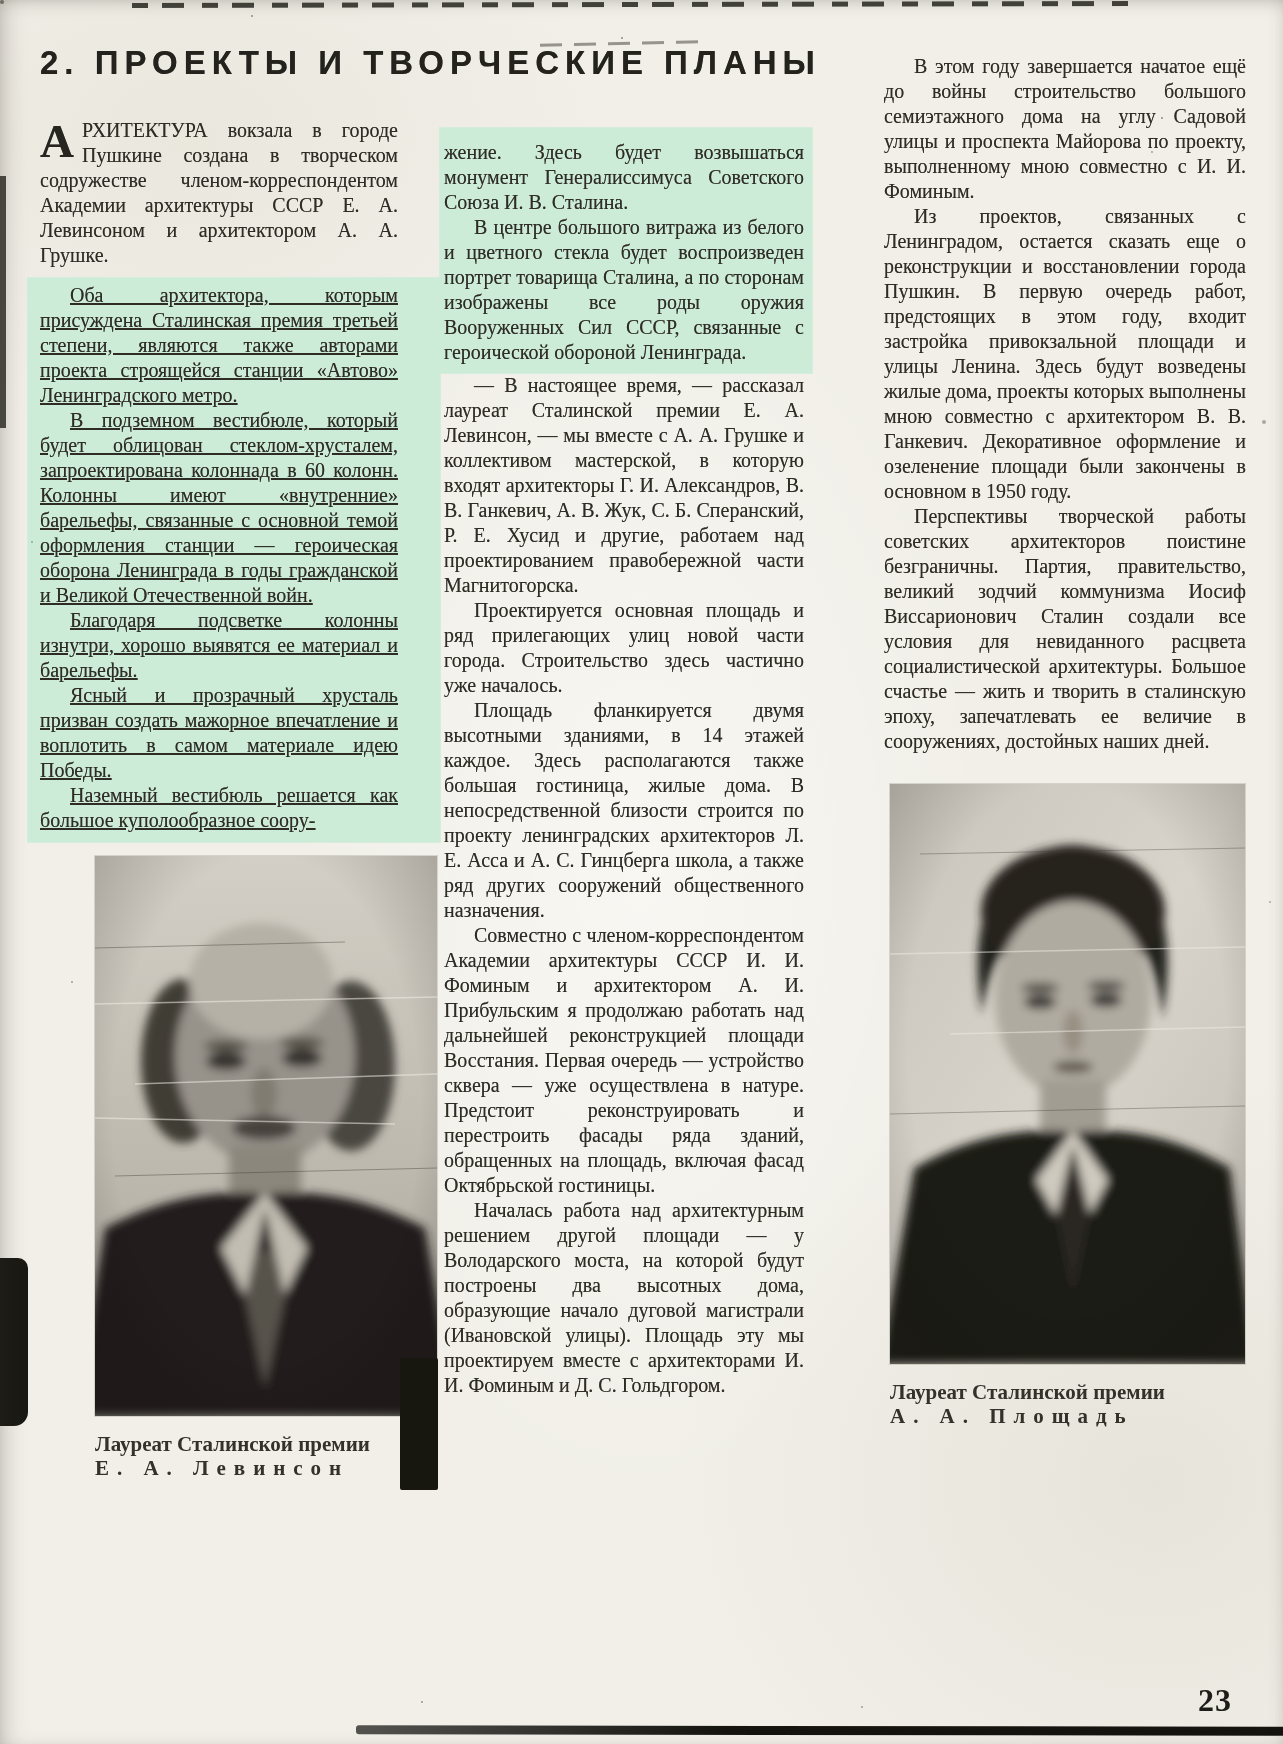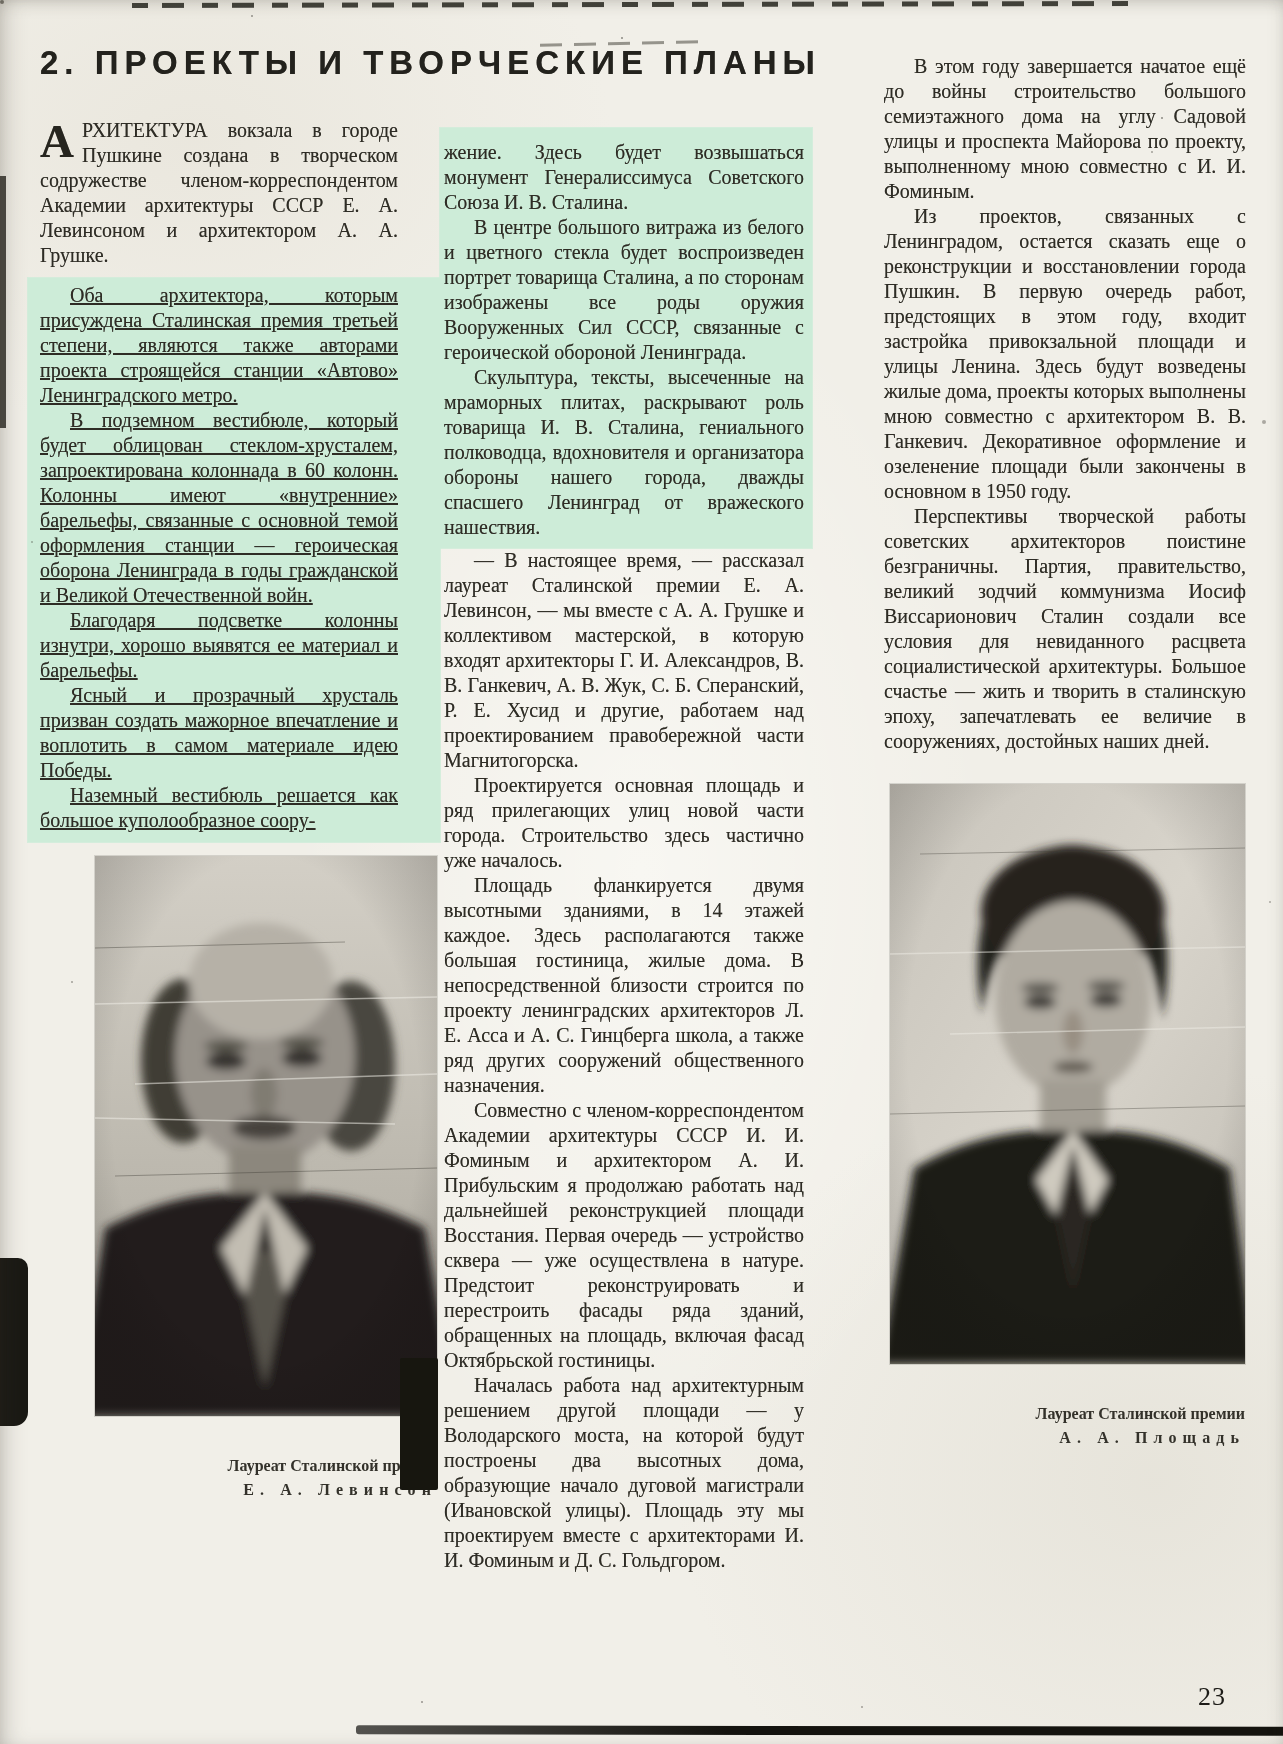--- a/index.html
+++ b/index.html
@@ -41,27 +41,27 @@
   .col2 .hl{margin:0 -8px 0 -4px;padding:12px 8px 8px 4px;}
   .dropcap{
     float:left;font-size:47px;line-height:40px;font-weight:700;
     padding:3px 8px 0 0;color:#26251f;
   }
   .photo-wrap{position:relative;}
   .photo{display:block;box-shadow:0 0 0 1px rgba(40,38,32,.15);}
   .col1 .photo-wrap{margin:14px 0 0 55px;width:342px;}
   .col3 .photo-wrap{margin:30px 0 0 6px;width:355px;}
   .caption{
-    margin-top:38px;text-align:right;font-size:16px;font-weight:700;
+    margin-top:16px;text-align:left;font-size:21px;font-weight:700;
     color:#33312a;line-height:24px;text-indent:0;
   }
   .caption .cap-name{letter-spacing:.38em;display:block;}
   .pageno{
     position:absolute;left:1198px;top:1682px;
-    font-size:26px;font-weight:400;color:#1d1c18;letter-spacing:1px;
+    font-size:32px;font-weight:700;color:#1d1c18;letter-spacing:1px;
   }
   
   .art{position:absolute;pointer-events:none;}
   .art-topline{
     left:132px;top:2px;width:1004px;height:5px;opacity:.85;
     background:repeating-linear-gradient(90deg,#26261f 0 16px,transparent 16px 30px,#26261f 30px 52px,transparent 52px 70px);
     transform:rotate(-.12deg);
   }
   .art-titledash{
     left:540px;top:42px;width:160px;height:3px;opacity:.5;
@@ -152,21 +152,20 @@
         <span>Лауреат Сталинской премии</span>
         <span class="cap-name">Е. А. Левинсон</span>
       </div>
     </div>
   </div>
 
   <div class="col col2">
     <div class="hl">
       <p class="noindent">жение. Здесь будет возвышаться монумент Генералиссимуса Советского Союза И. В. Сталина.</p>
       <p>В центре большого витража из белого и цветного стекла будет воспроизведен портрет товарища Сталина, а по сторонам изображены все роды оружия Вооруженных Сил СССР, связанные с героической обороной Ленинграда.</p>
-      <p>Скульптура, тексты, высеченные на мраморных плитах, раскрывают роль товарища И. В. Сталина, гениального полководца, вдохновителя и организатора обороны нашего города, дважды спасшего Ленинград от вражеского нашествия.</p>
     </div>
     <p>— В настоящее время, — рассказал лауреат Сталинской премии Е. А. Левинсон, — мы вместе с А. А. Грушке и коллективом мастерской, в которую входят архитекторы Г. И. Александров, В. В. Ганкевич, А. В. Жук, С. Б. Сперанский, Р. Е. Хусид и другие, работаем над проектированием правобережной части Магнитогорска.</p>
     <p>Проектируется основная площадь и ряд прилегающих улиц новой части города. Строительство здесь частично уже началось.</p>
     <p>Площадь фланкируется двумя высотными зданиями, в 14 этажей каждое. Здесь располагаются также большая гостиница, жилые дома. В непосредственной близости строится по проекту ленинградских архитекторов Л. Е. Асса и А. С. Гинцберга школа, а также ряд других сооружений общественного назначения.</p>
     <p>Совместно с членом-корреспондентом Академии архитектуры СССР И. И. Фоминым и архитектором А. И. Прибульским я продолжаю работать над дальнейшей реконструкцией площади Восстания. Первая очередь — устройство сквера — уже осуществлена в натуре. Предстоит реконструировать и перестроить фасады ряда зданий, обращенных на площадь, включая фасад Октябрьской гостиницы.</p>
     <p>Началась работа над архитектурным решением другой площади — у Володарского моста, на которой будут построены два высотных дома, образующие начало дуговой магистрали (Ивановской улицы). Площадь эту мы проектируем вместе с архитекторами И. И. Фоминым и Д. С. Гольдгором.</p>
   </div>
 
   <div class="col col3">
     <p>В этом году завершается начатое ещё до войны строительство большого семиэтажного дома на углу Садовой улицы и проспекта Майорова по проекту, выполненному мною совместно с И. И. Фоминым.</p>

